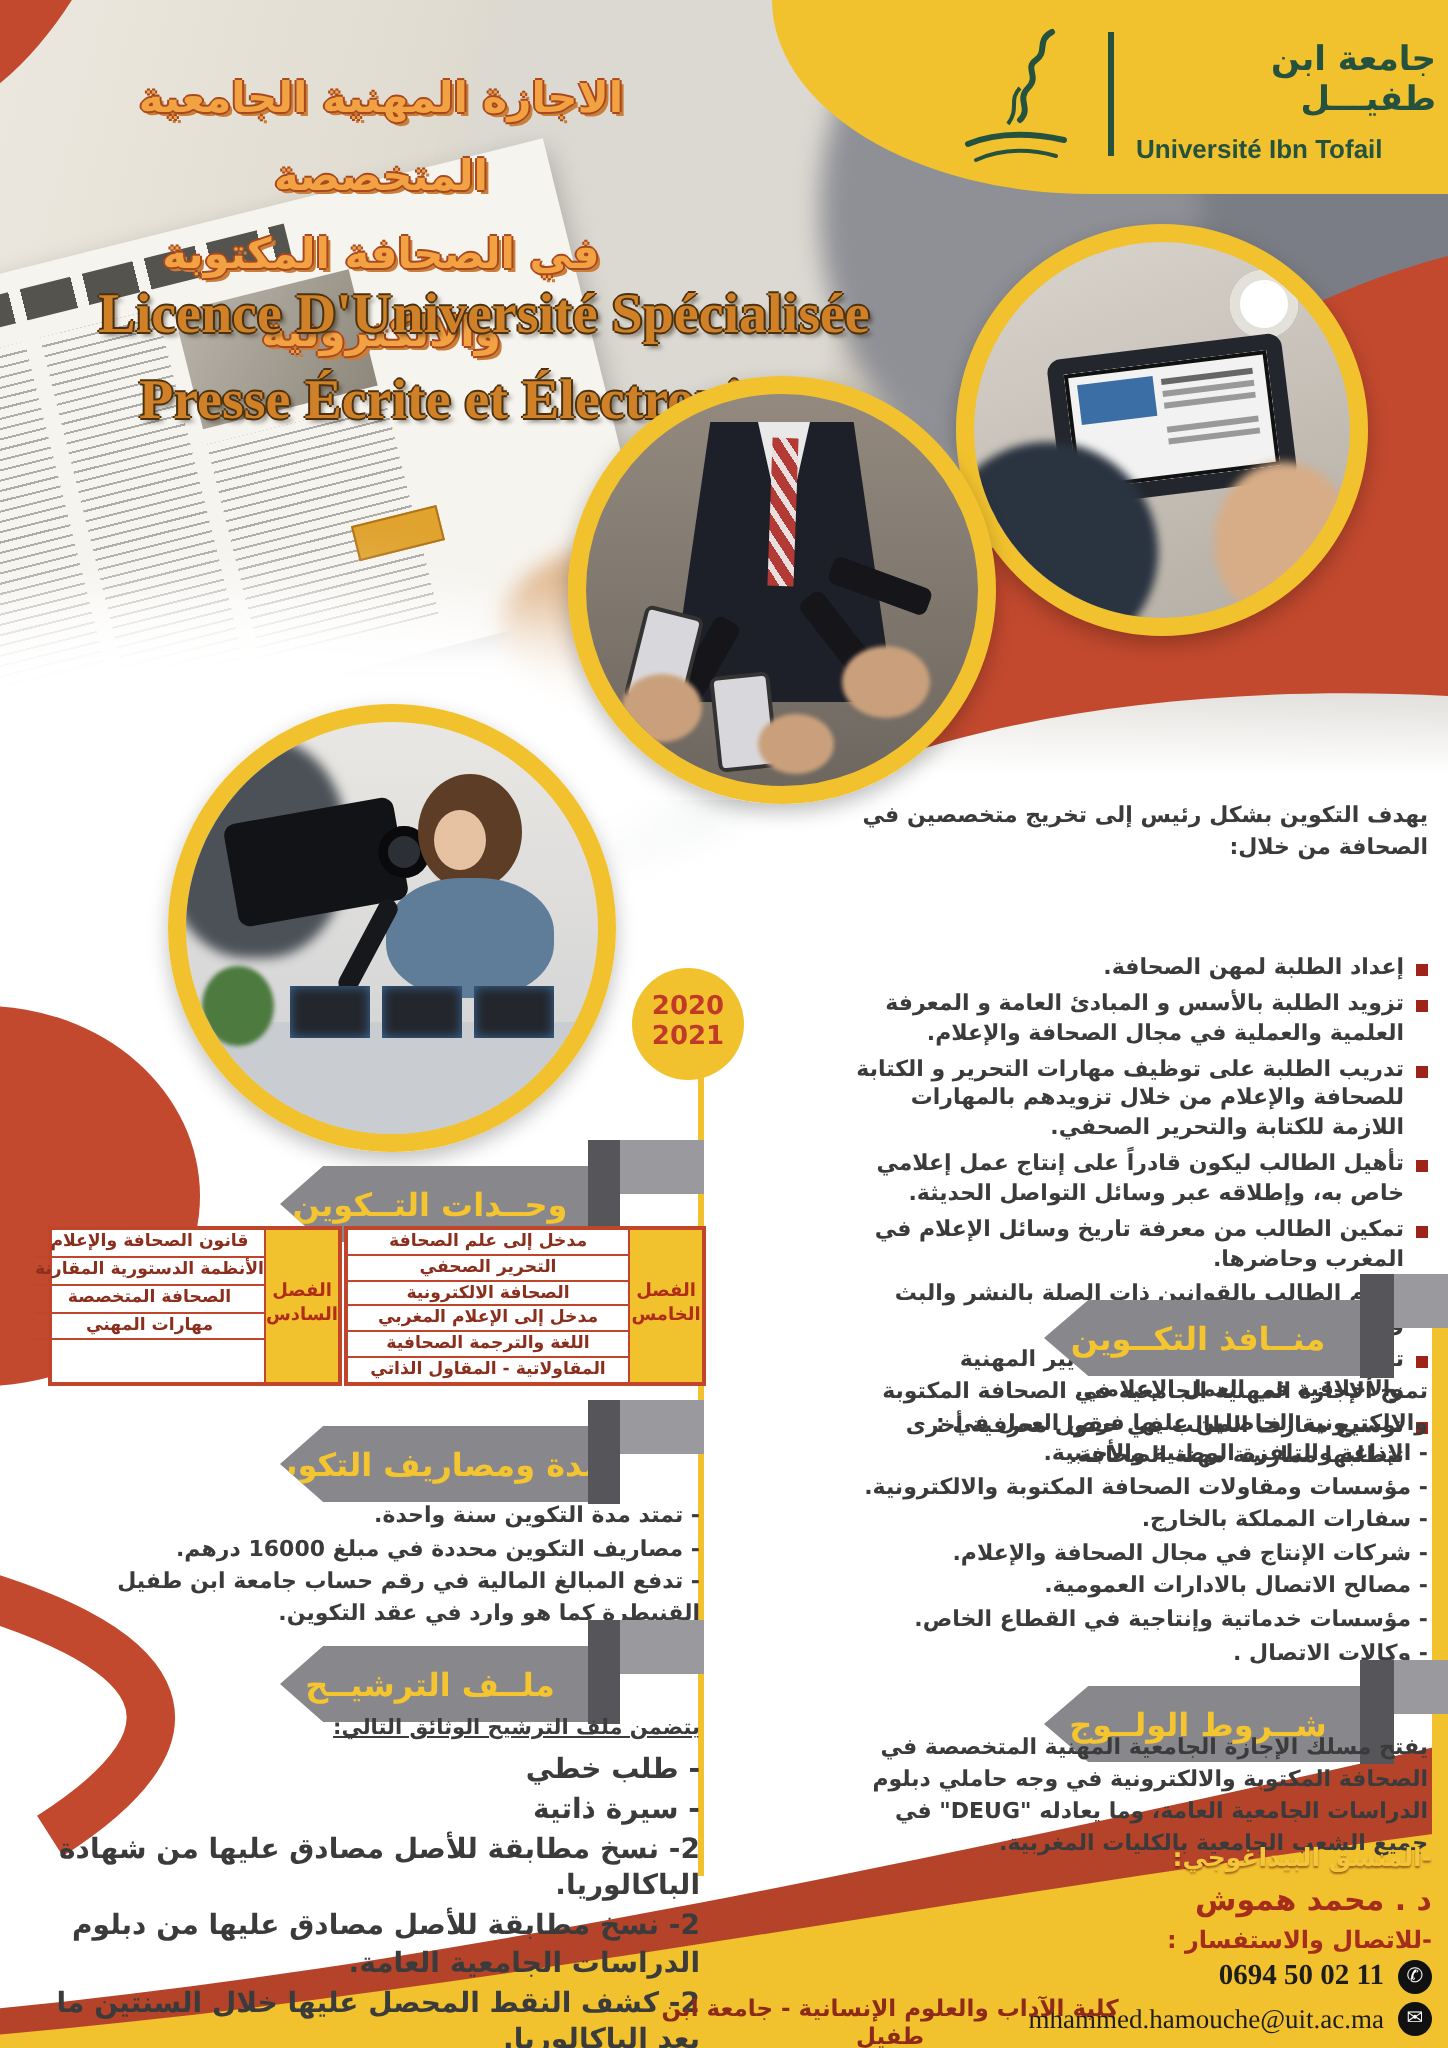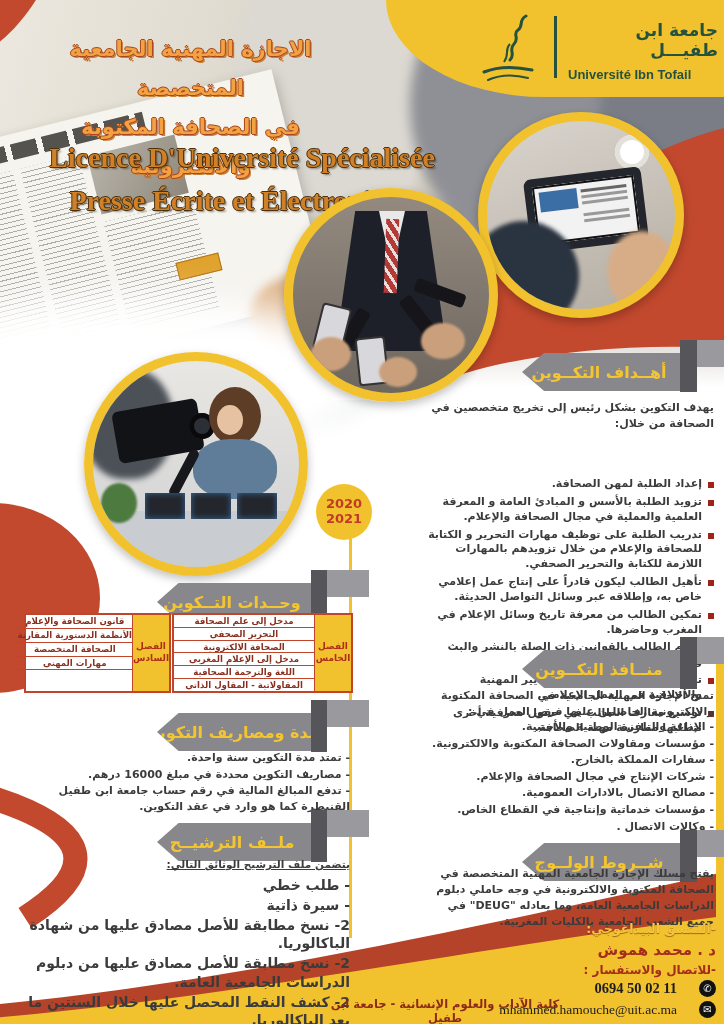--- a/index.html
+++ b/index.html
@@ -90,21 +90,21 @@
   .sh{position:absolute;height:54px;z-index:6;}
   .sh .tail{position:absolute;top:0;height:27px;background:#9A9A9E;}
   .sh .fold{position:absolute;top:0;height:52px;background:#55555A;}
   .sh .arrow{position:absolute;top:13px;height:38px;background:#88888C;display:flex;align-items:center;justify-content:center;
      clip-path:polygon(0 50%,14% 0,100% 0,100% 100%,14% 100%);}
   .sh .arrow span{color:#F5C530;font-weight:bold;font-size:16px;direction:rtl;padding-right:4px;white-space:nowrap;}
   .sh-r{left:522px;width:202px;}
   .sh-r .arrow{left:0;width:158px;}
   .sh-r .fold{left:158px;width:17px;}
   .sh-r .tail{left:175px;width:27px;}
-  .sh-l{left:157px;width:212px;text-align:center;}
+  .sh-l{left:140px;width:212px;text-align:center;}
   .sh-l .arrow{left:0;width:154px;}
   .sh-l .fold{left:154px;width:16px;}
   .sh-l .tail{left:170px;width:42px;}
 
   
   .ar{direction:rtl;text-align:right;font-weight:bold;color:#3b3b3b;}
   .intro{font-size:11px;line-height:1.45;}
   .blist{list-style:none;margin:0;padding:0;font-size:11px;line-height:1.35;}
   .blist li{display:flex;gap:6px;margin-bottom:3px;}
   .sq{flex:0 0 6px;width:6px;height:6px;margin-top:5px;background:#9E2318;}
@@ -119,21 +119,21 @@
   .t-row{flex:1;border-bottom:1px solid #C0452A;color:#8A2F1E;font-weight:bold;font-size:8.6px;
      display:flex;align-items:center;justify-content:center;white-space:nowrap;}
   .t-rows .t-row:last-child,.t-fill{border-bottom:none;}
   .t-fill{flex:1.6;}
 
   
   .f-right{position:absolute;right:8px;text-align:right;direction:rtl;z-index:7;}
   .coord-label{top:921px;color:#F4C63C;font-size:12.5px;font-weight:bold;text-shadow:0 1px 1px rgba(80,10,0,.5);}
   .coord-name{top:941px;color:#A42D1C;font-size:15px;font-weight:bold;}
   .contact-label{top:963px;color:#A42D1C;font-size:12px;font-weight:bold;}
-  .f-row{position:absolute;right:8px;display:flex;align-items:center;gap:22px;z-index:7;}
+  .f-row{position:absolute;right:8px;display:flex;align-items:center;gap:7px;z-index:7;}
   .f-icon{width:17px;height:17px;border-radius:50%;background:#111;color:#fff;font-size:10px;
      display:flex;align-items:center;justify-content:center;}
   .f-phone{top:980px;}
   .f-phone .txt{font-size:14.5px;font-weight:bold;color:#1d1d1d;font-family:"Liberation Serif",serif;}
   .f-mail{top:1001px;}
   .f-mail .txt{font-size:13.5px;color:#1d1d1d;font-family:"Liberation Serif",serif;}
   .faculty{left:330px;top:997px;width:230px;font-size:11.5px;font-weight:bold;color:#8E2A1A;direction:rtl;text-align:center;z-index:7;}
 </style>
 </head>
 <body>
@@ -230,27 +230,20 @@
     <div class="guy"></div>
   </div>
 
   <div class="abs year-badge">
     <span>2020</span>
     <span>2021</span>
   </div>
   <div class="abs col-divider"></div>
   <div class="abs edge-strip"></div>
 
-  <div class="sh sh-r" style="top:340px;">
-    <div class="tail"></div>
-      <div class="fold"></div>
-    <div class="arrow">
-        <span>أهــداف التكــوين</span>
-      </div>
-  </div>
   <div class="abs ar intro" style="left:424px;top:400px;width:290px;z-index:6;">يهدف التكوين بشكل رئيس إلى تخريج متخصصين في الصحافة من خلال:</div>
   <ul class="abs ar blist" style="left:424px;top:437px;width:290px;z-index:6;margin-top:40px;">
     <li>
         <span class="sq"></span>
         <span>إعداد الطلبة لمهن الصحافة.</span>
       </li>
     <li>
         <span class="sq"></span>
         <span>تزويد الطلبة بالأسس و المبادئ العامة و المعرفة العلمية والعملية في مجال الصحافة والإعلام.</span>
       </li>

